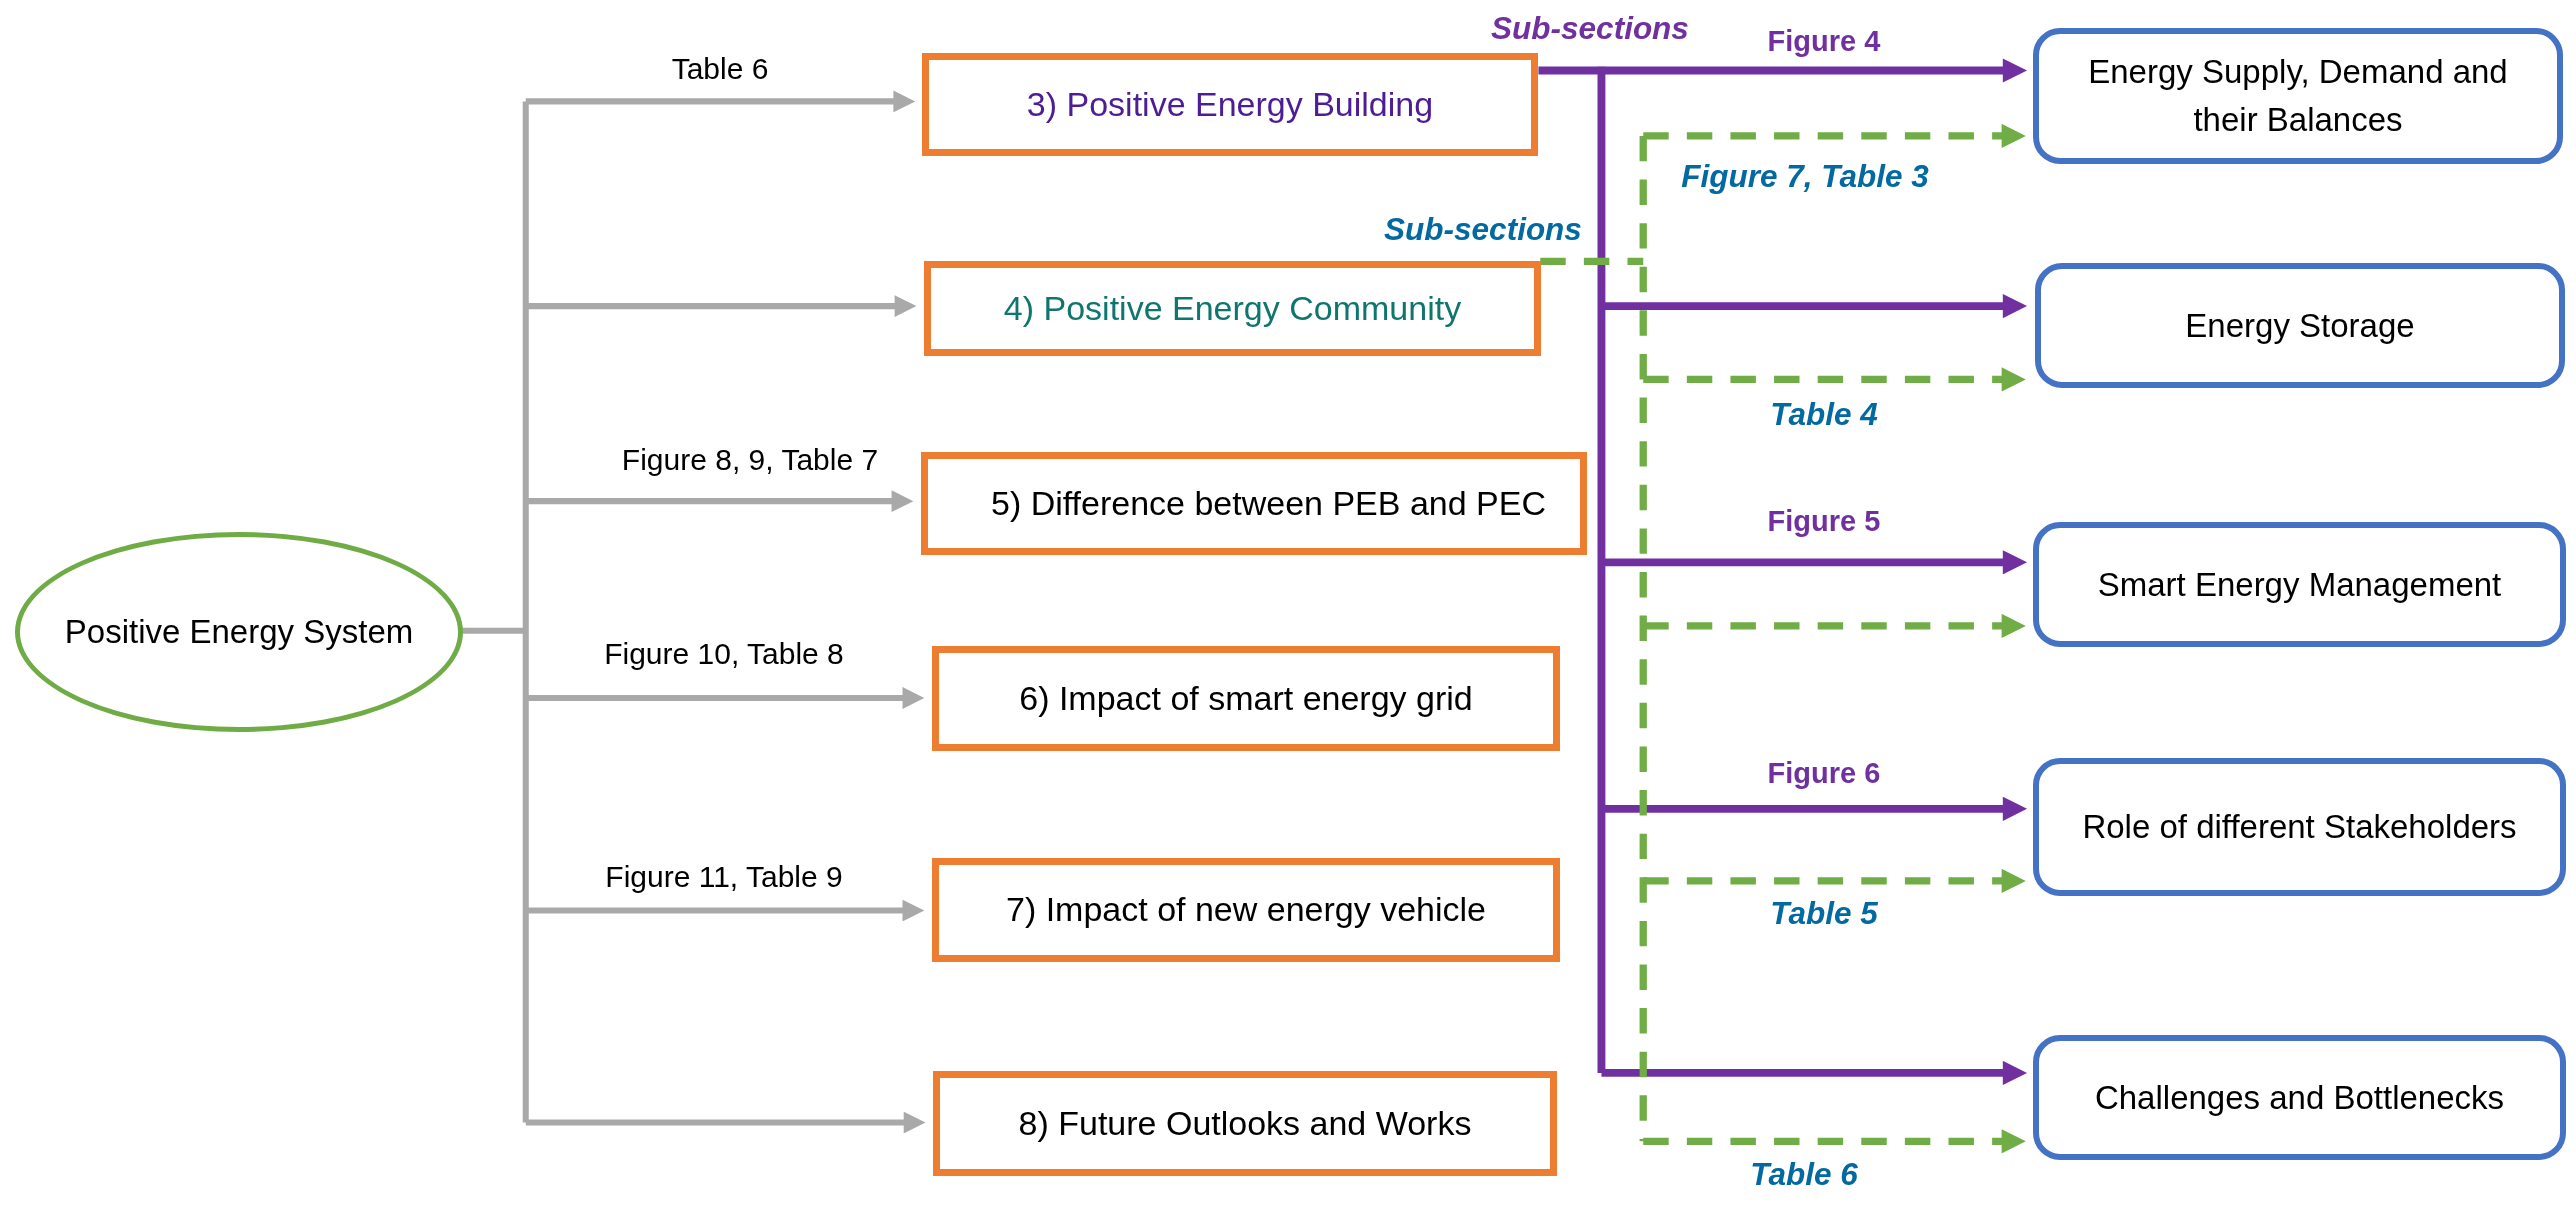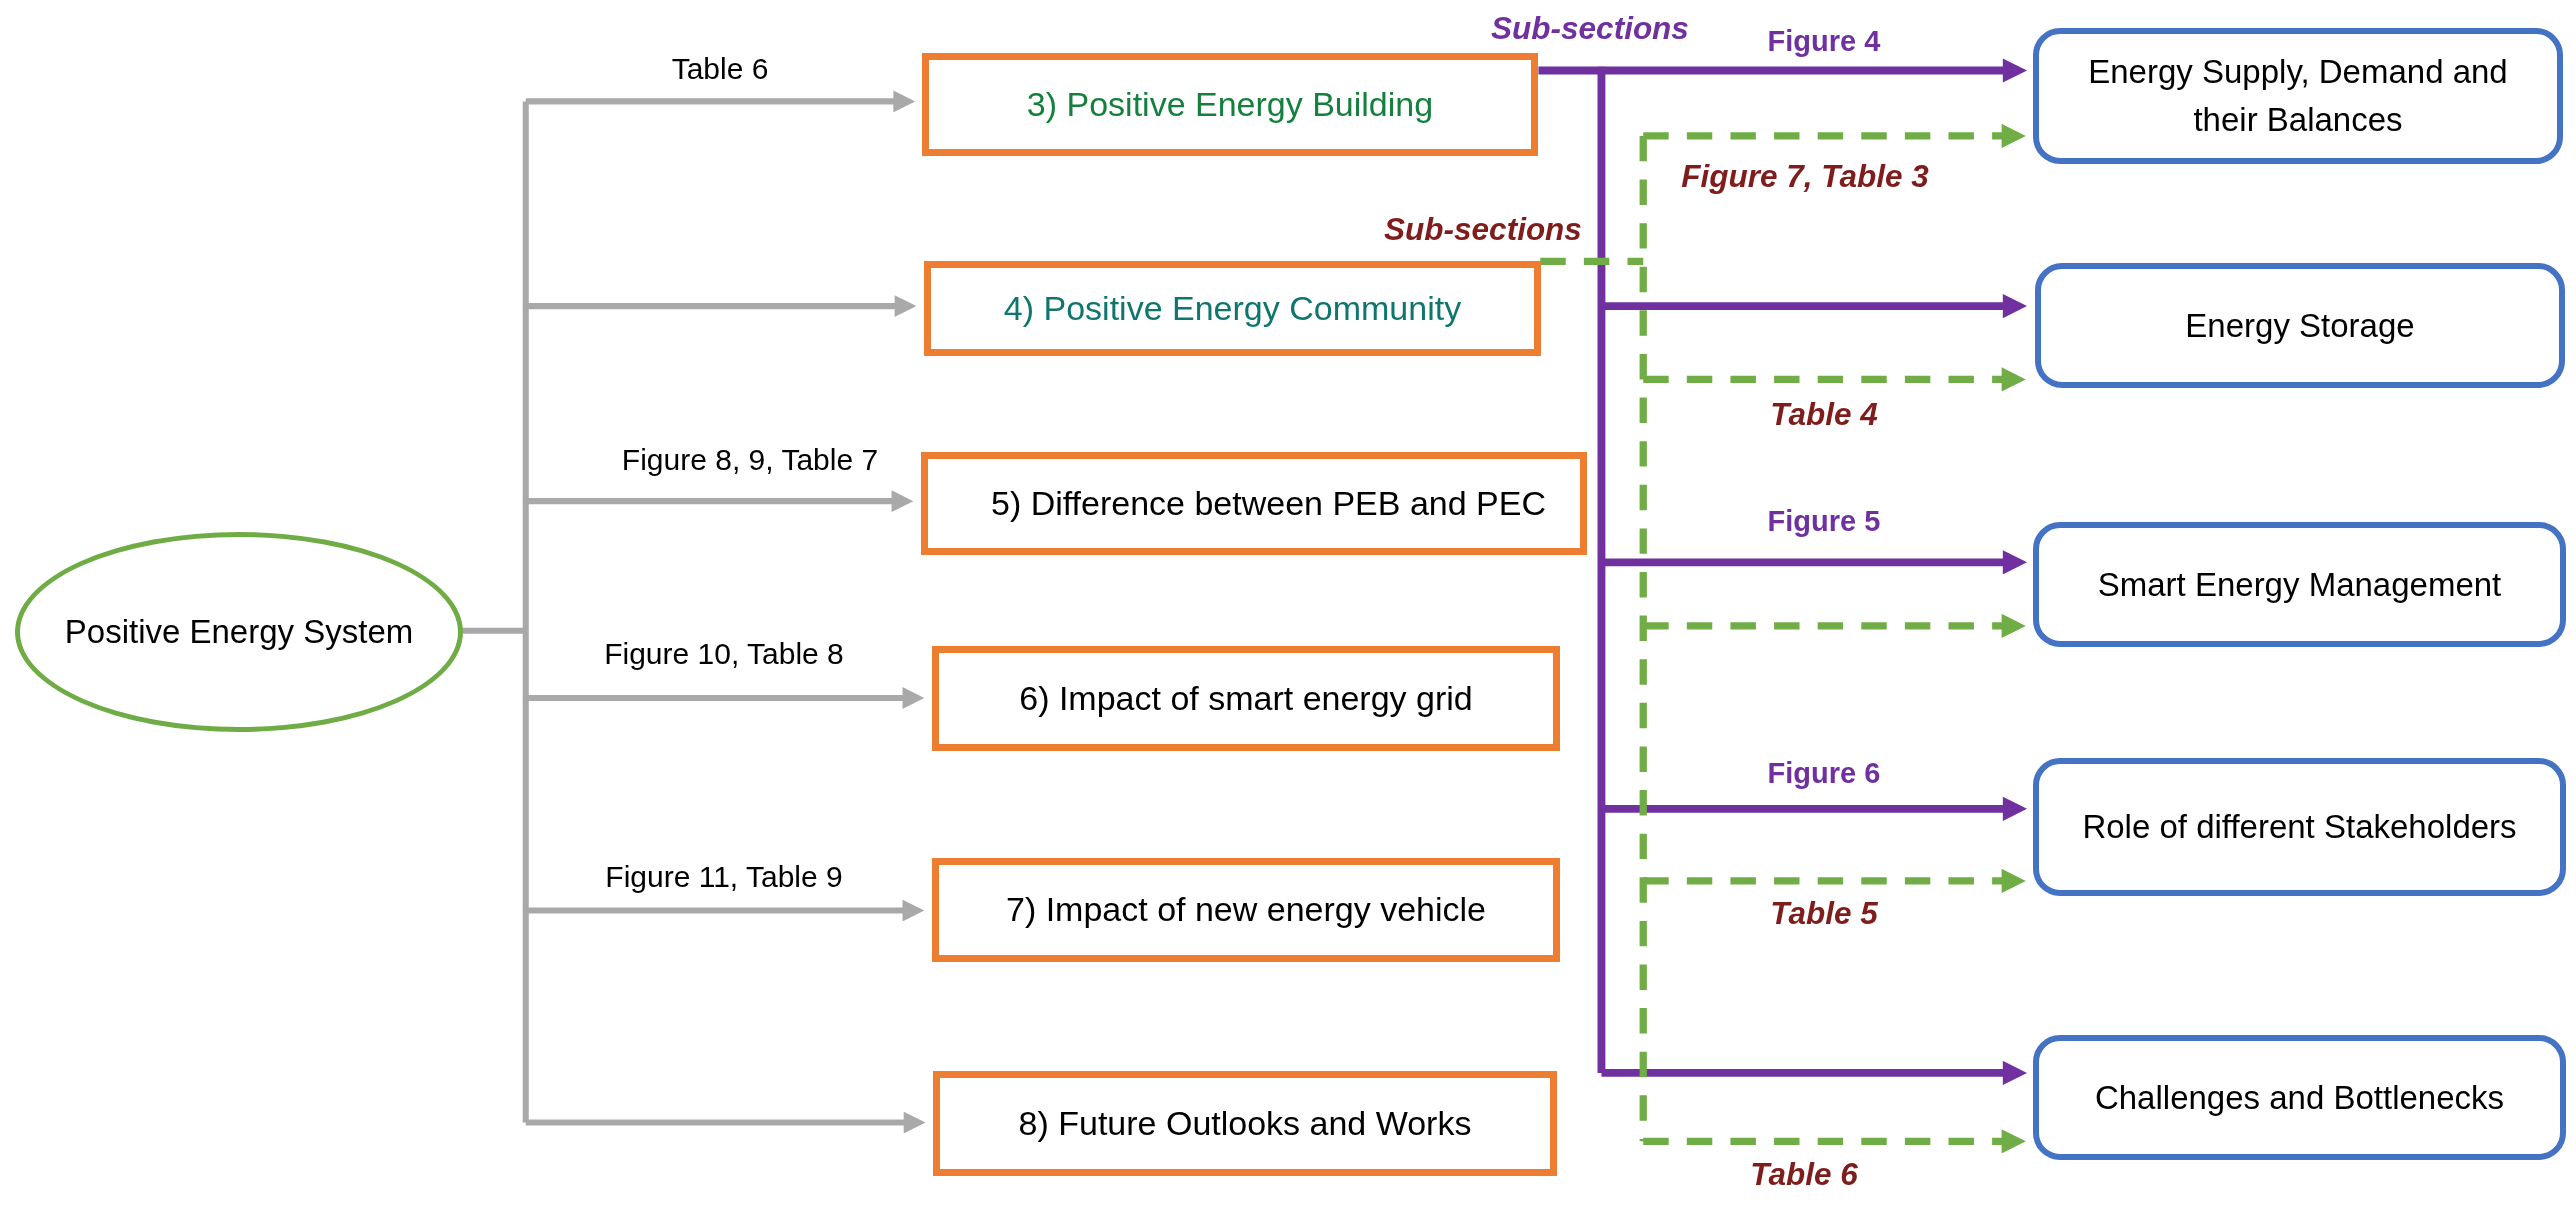--- a/index.html
+++ b/index.html
@@ -18,34 +18,34 @@
     text-align:center;background:#ffffff;
   }
   .ellipse{
     border:5.5px solid #6FAC46;border-radius:50%;
     font-size:33px;line-height:1.15;
   }
   .section{
     border:7.3px solid #ED7D31;
     font-size:34px;line-height:1.15;padding:0 11px;
   }
-  .section.txt-purple{color:#15803d;}
+  .section.txt-purple{color:#4c1d95;}
   .section.txt-green{color:#0f766e;}
   .subsection{
     border:6.7px solid #4472C4;border-radius:27px;
     font-size:33px;line-height:1.45;padding:0 36px;
   }
   .lbl{
     position:absolute;transform:translate(-50%,-50%);
     white-space:nowrap;font-size:30px;line-height:1.1;
   }
   .lbl.em{font-style:italic;font-weight:600;font-size:31.5px;}
   .lbl.semib{font-weight:700;font-size:29px;}
   .lbl.purple{color:#7030A0;}
-  .lbl.green{color:#7f1d1d;}
+  .lbl.green{color:#0369a1;}
 </style>
 </head>
 <body>
 
 <div class="stage">
 
   <svg class="wires" viewBox="0 0 4253 1992">
     <defs>
       <marker id="ah-gray" viewBox="0 0 12 12" refX="1" refY="6" markerWidth="42" markerHeight="36" orient="auto" markerUnits="userSpaceOnUse">
         <path d="M0,0 L12,6 L0,12 Z" fill="#A9A9A9"></path>

